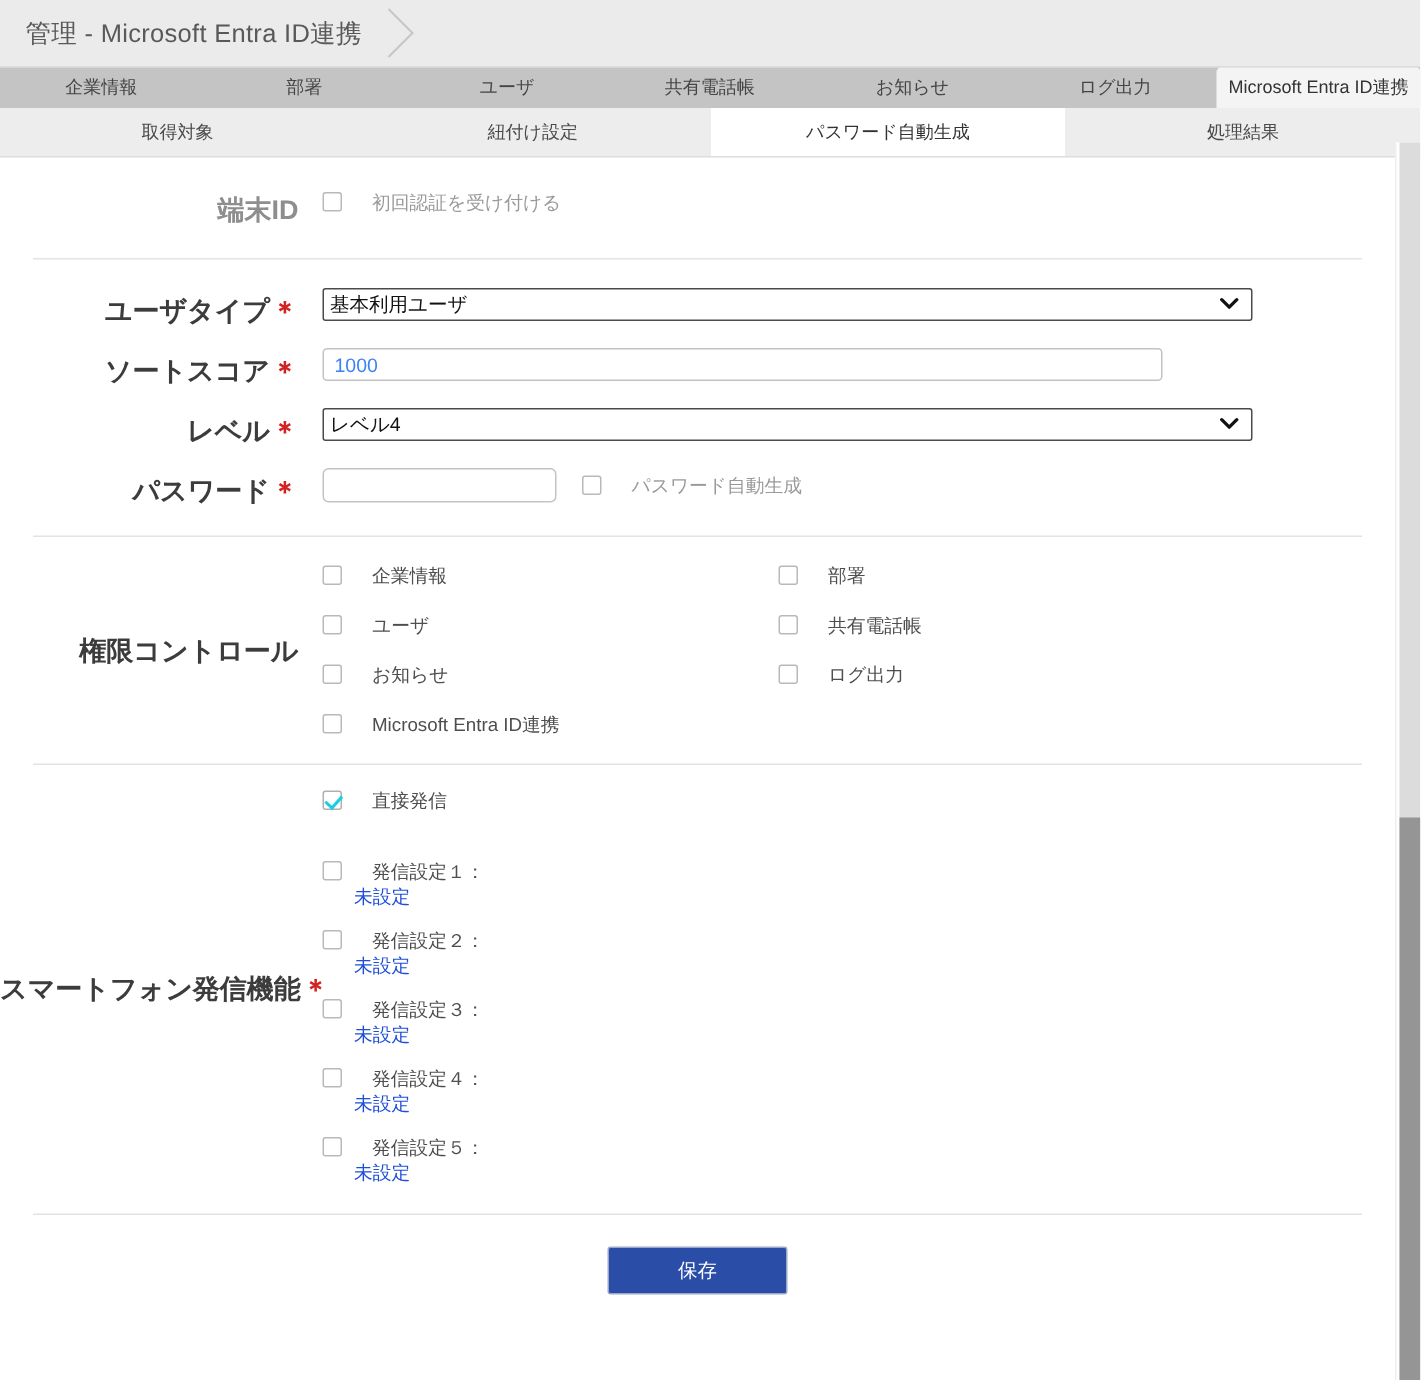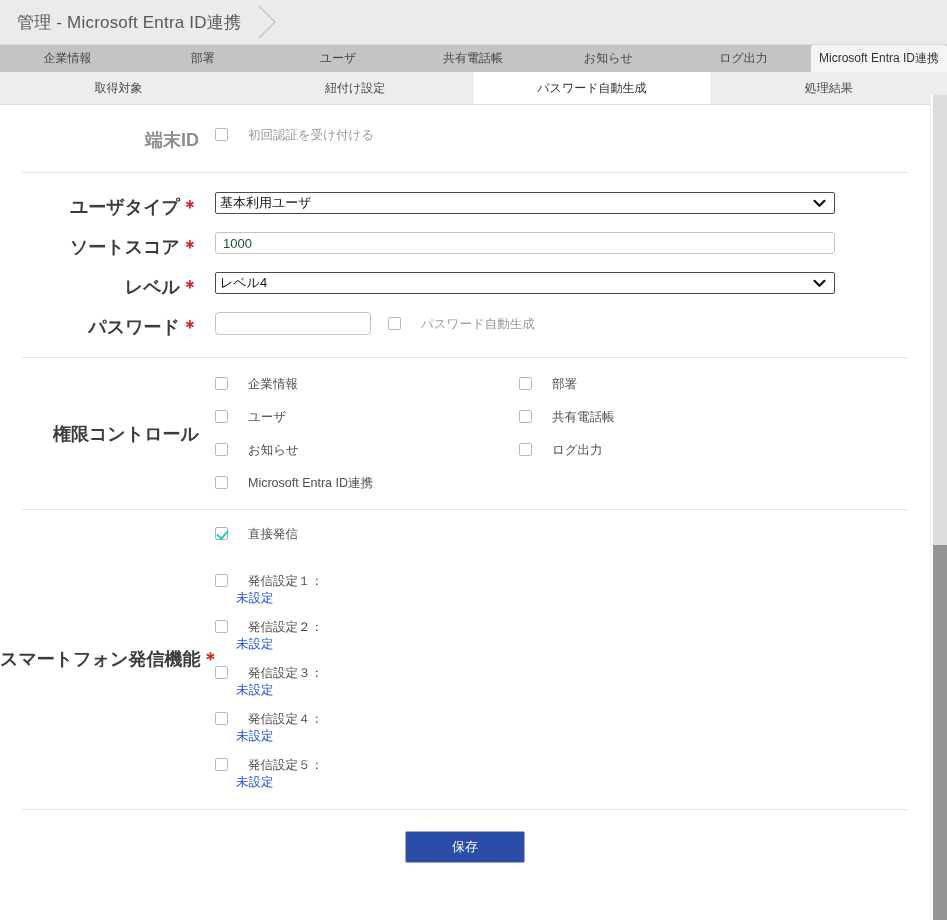--- a/index.html
+++ b/index.html
@@ -198,25 +198,25 @@
   }
   .select-wrap { position: relative; display: inline-block; }
   .select-wrap .chev {
     position: absolute;
     right: 9px; top: 50%;
     transform: translateY(-50%);
     pointer-events: none;
     display: block;
   }
   input.ctl-text {
-    width: 620px;
+    width: 560px;
     height: 22px;
     font-size: 13px;
     font-family: "Liberation Sans", "DejaVu Sans", sans-serif;
-    color: #14532d;
+    color: #3b82f6;
     border: 1px solid #c3c3c3;
     border-radius: 3px;
     background: #ffffff;
     padding: 0 7px;
     box-sizing: border-box;
   }
   input.ctl-pass {
     width: 156px;
     height: 23px;
     border: 1px solid #c3c3c3;

